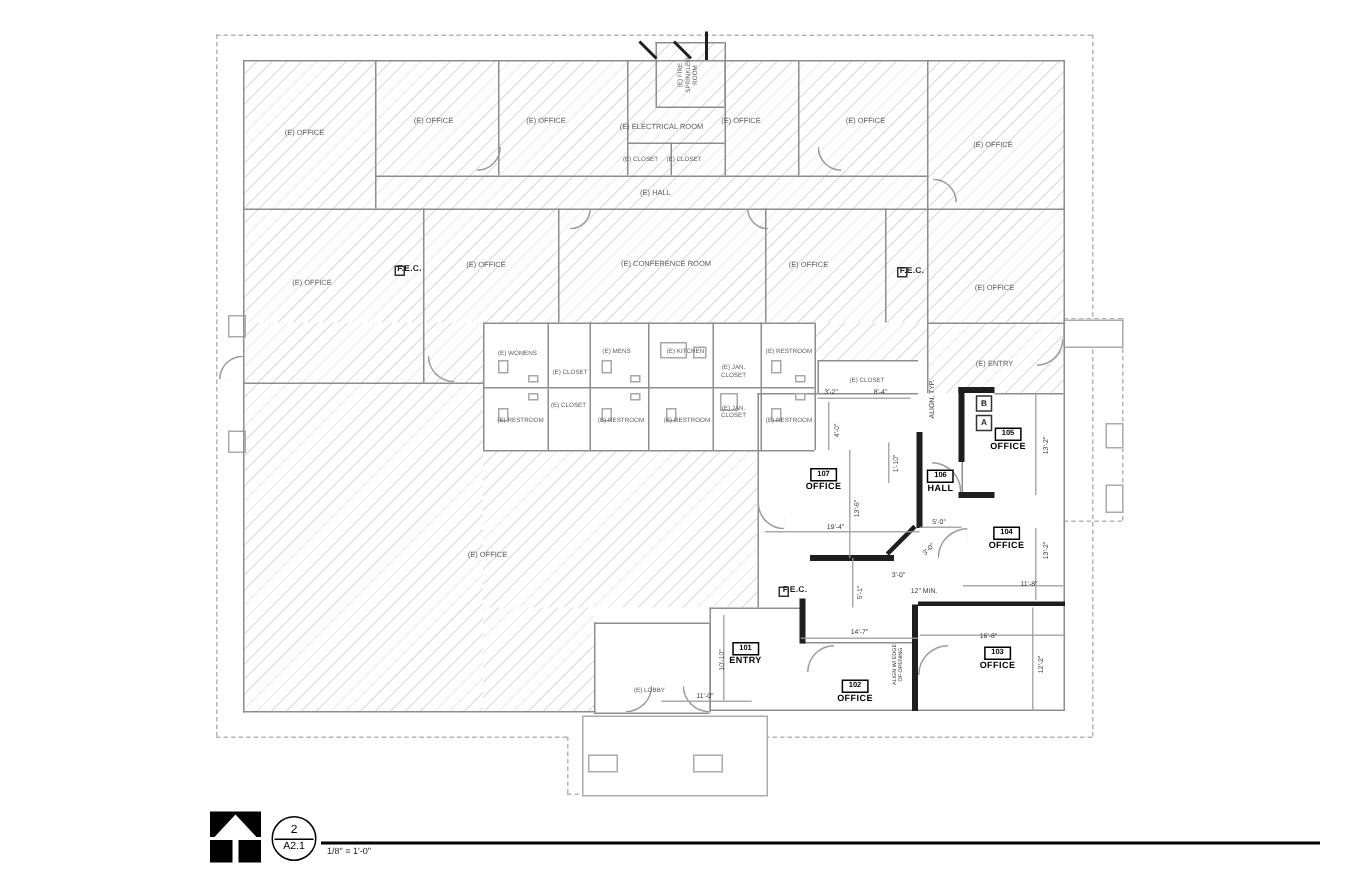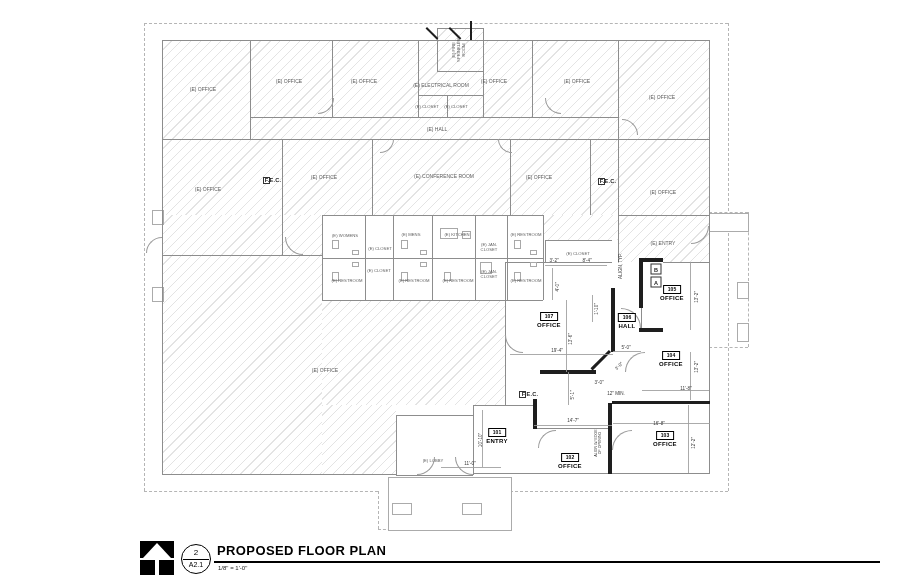--- a/index.html
+++ b/index.html
@@ -293,17 +293,16 @@
       <div class="top"></div>
       <div class="tri"></div>
       <div class="sq1"></div>
       <div class="sq2"></div>
     </div>
     <div class="tb-circle">
       <div class="dnum">2</div>
       <div class="dline"></div>
       <div class="dsheet">A2.1</div>
     </div>
-    <div class="tb-title">PROPOSED FLOOR PLAN</div>
     <div class="tb-rule"></div>
     <div class="tb-scale">1/8" = 1'-0"</div>
   </div>
 </div>
 
 </body></html>

